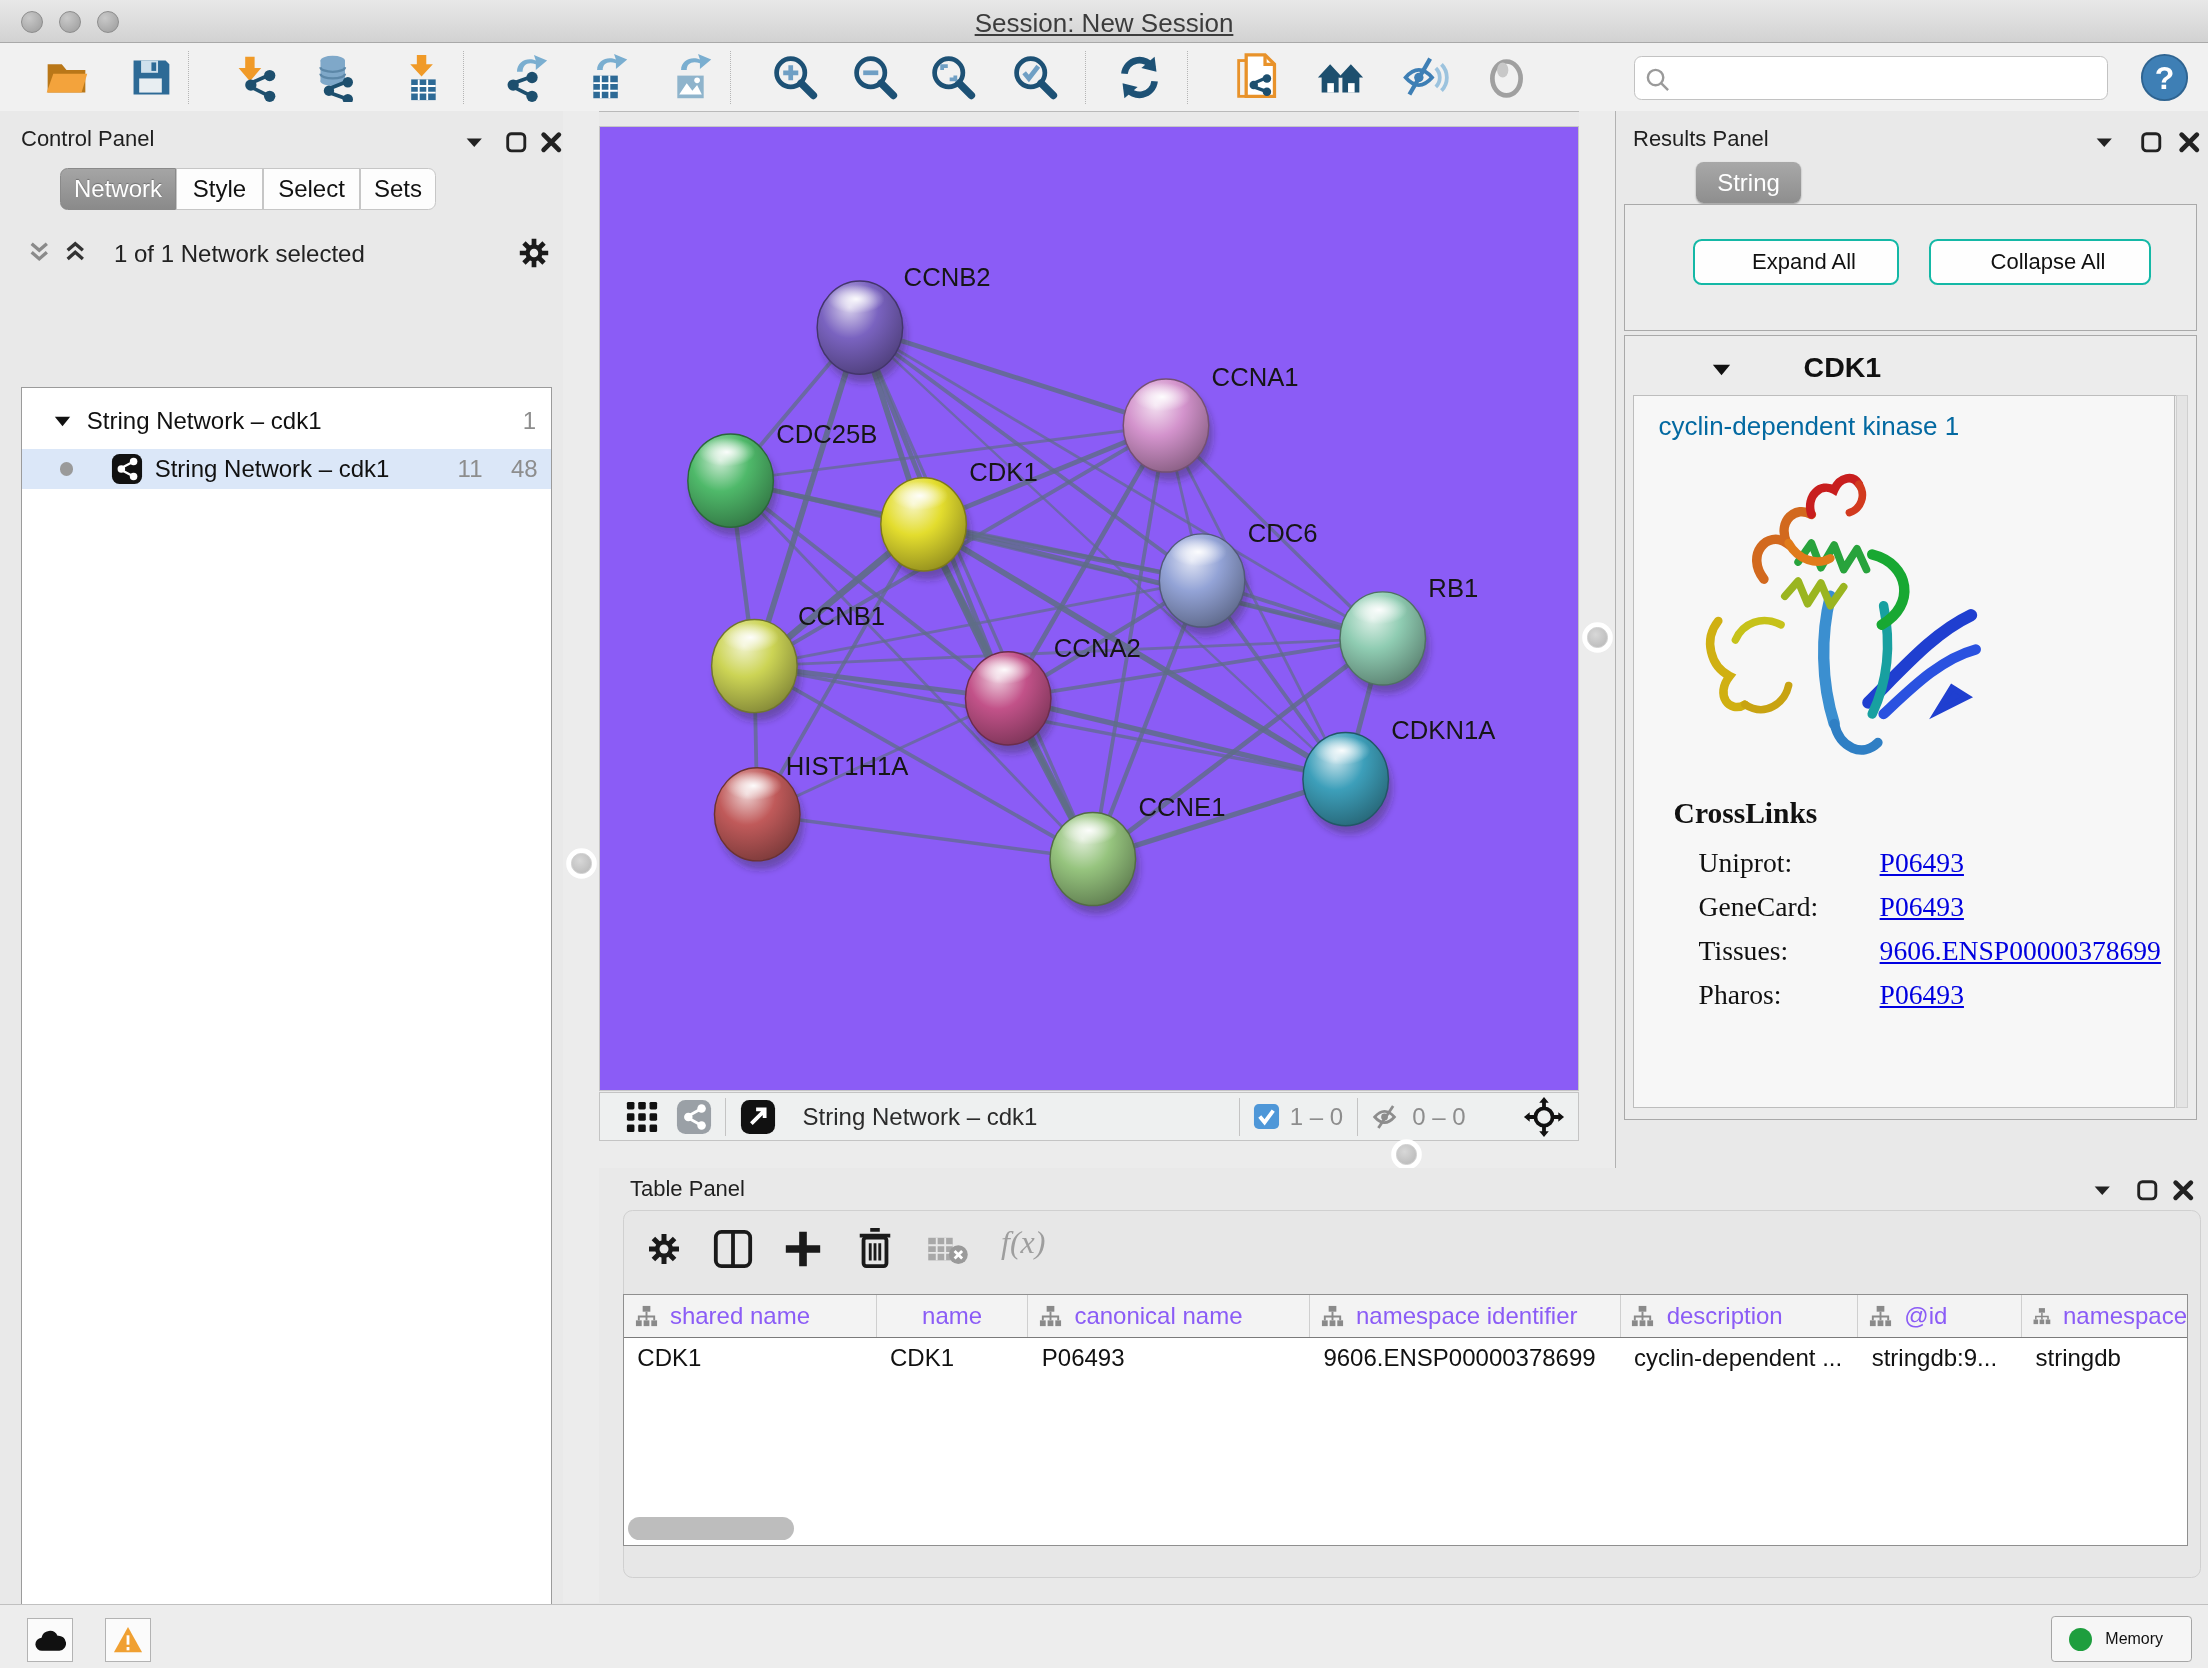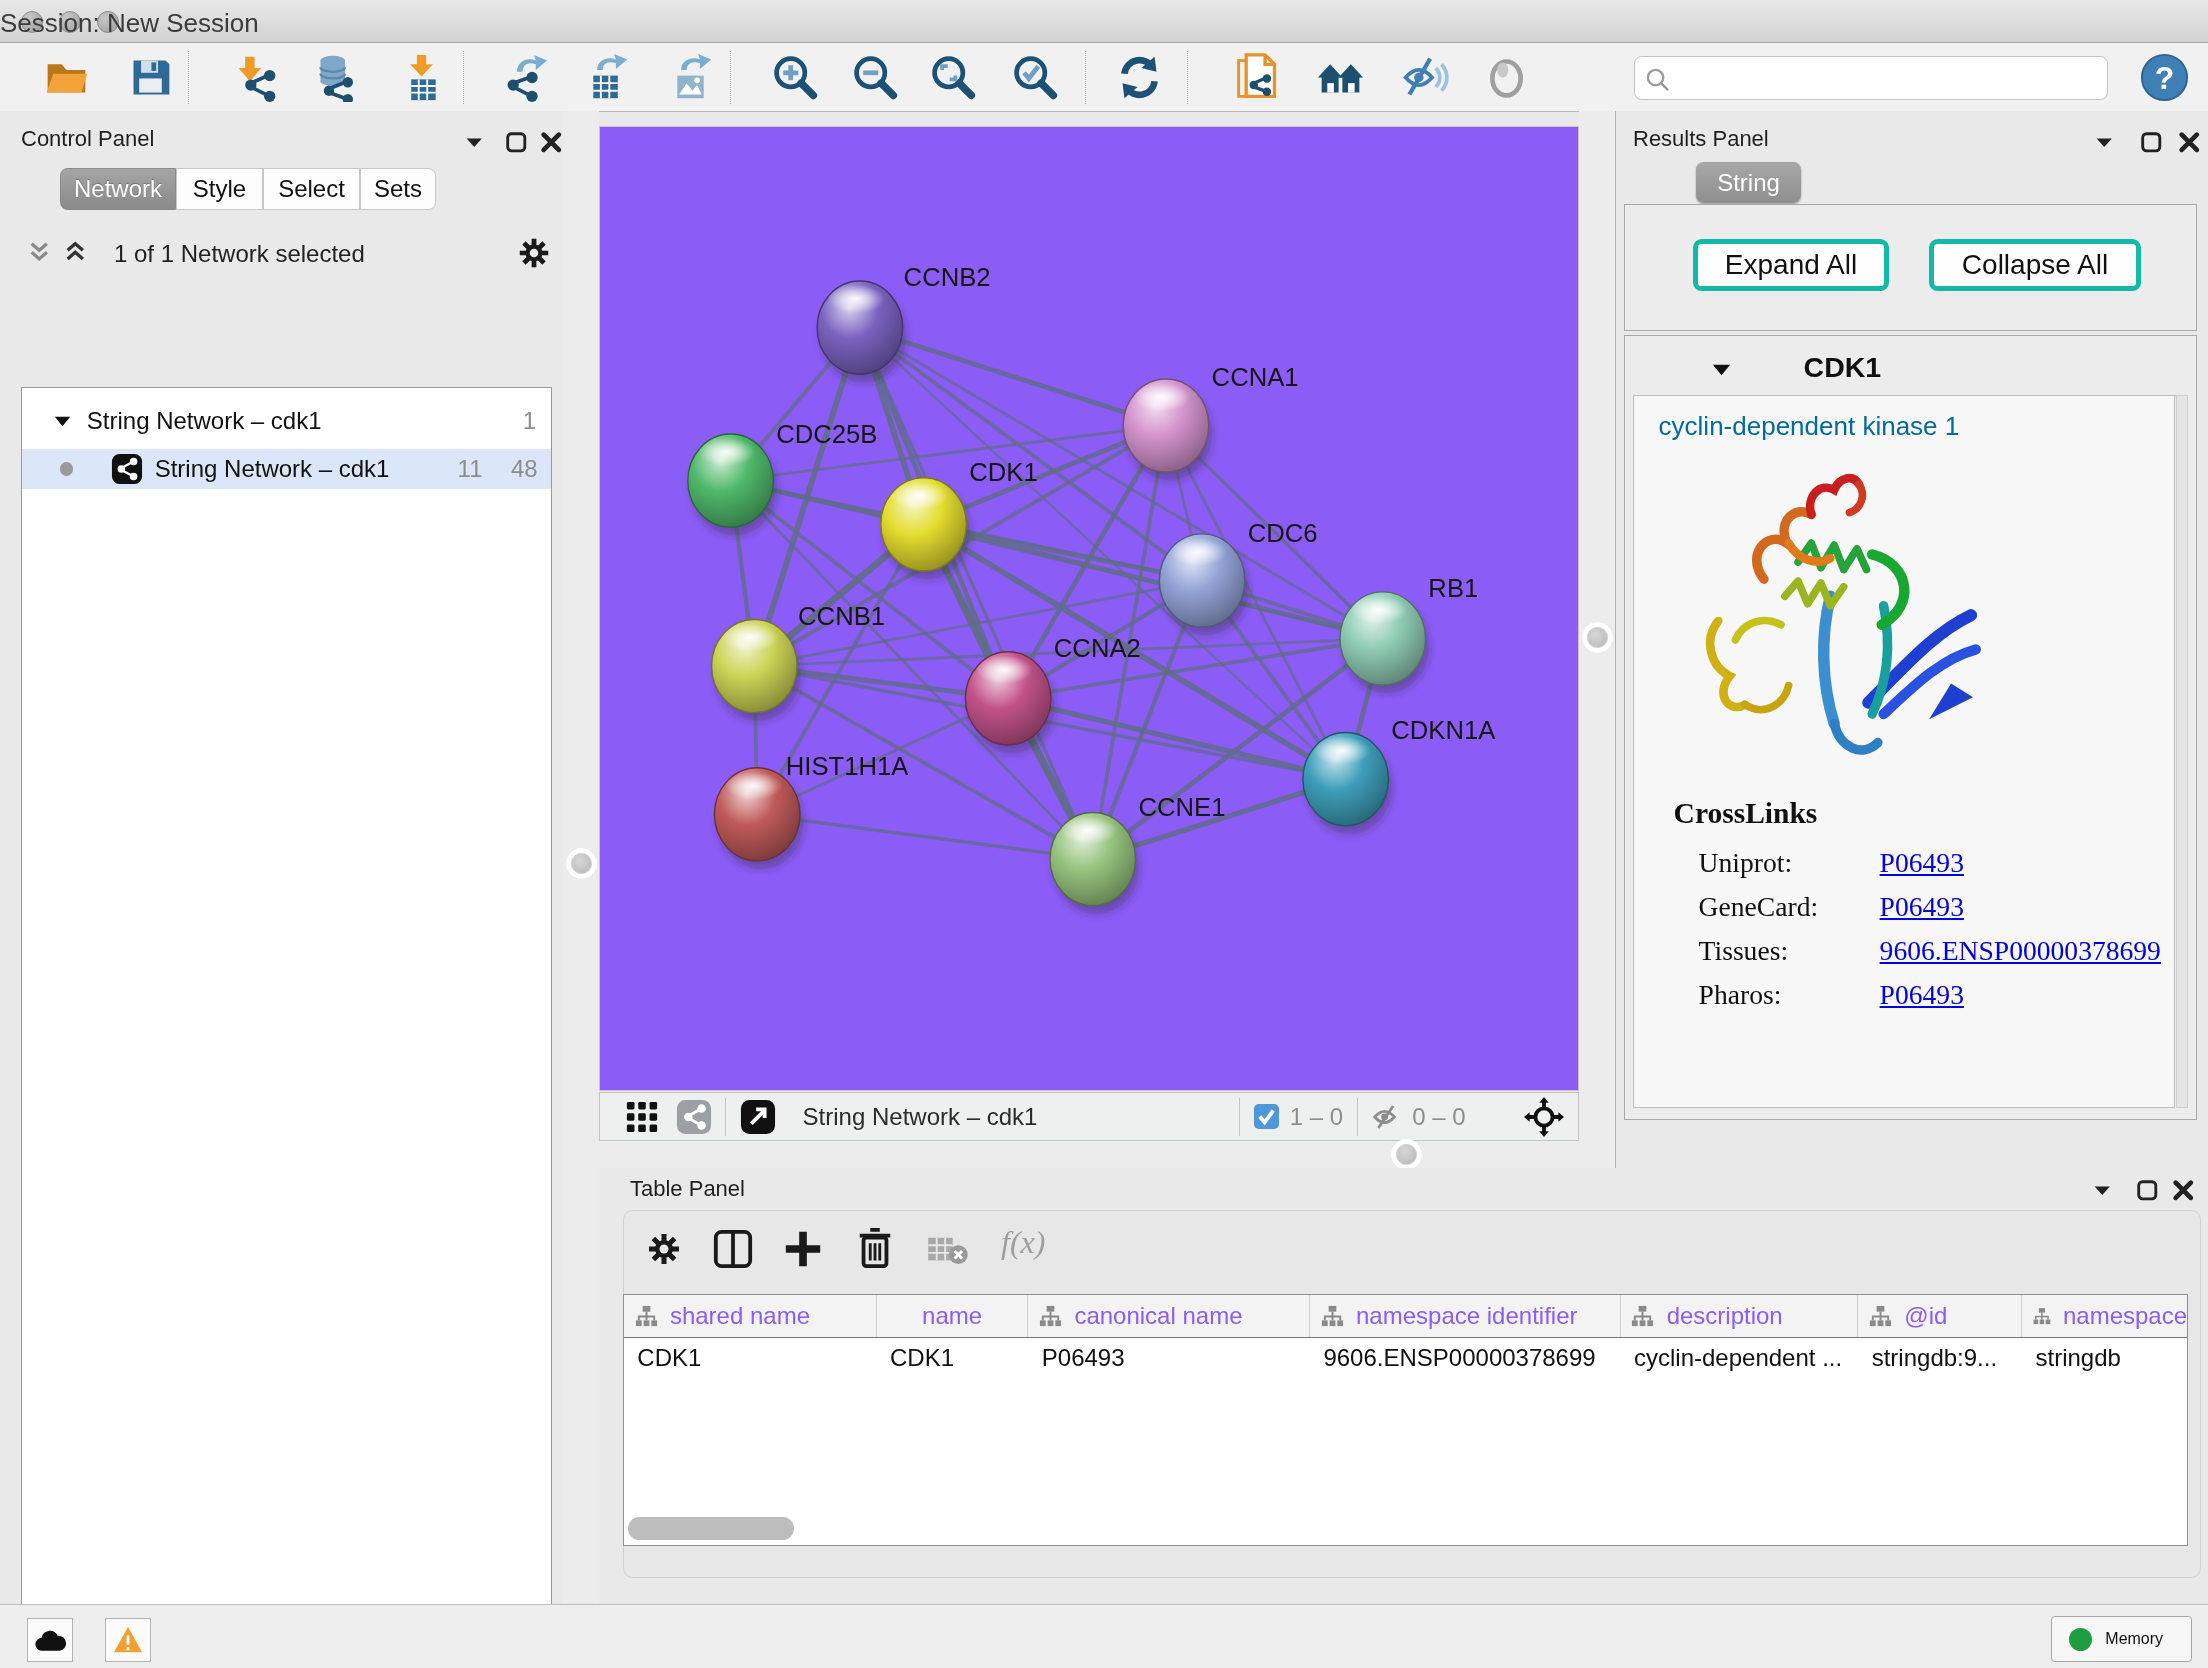--- a/index.html
+++ b/index.html
@@ -5,21 +5,21 @@
   html,body{margin:0;padding:0;background:#555;}
   .app{position:relative;width:2208px;height:1668px;background:#e9e9e9;
        font-family:"Liberation Sans",sans-serif;overflow:hidden;}
   .abs{position:absolute;}
   svg{display:block;}
   
   .titlebar{left:0;top:0;width:2208px;height:42px;
     background:linear-gradient(#e8e8e8,#d2d2d2);border-bottom:1px solid #a9a9a9;}
   .tl{width:20px;height:20px;border-radius:50%;top:10.5px;
     background:radial-gradient(circle at 35% 30%,#c9c9c9,#9b9b9b);border:1px solid #8d8d8d;}
-  .win-title{width:2208px;top:7.6px;text-align:left;font-size:26px;color:#3c3c3c;}
+  .win-title{width:2208px;top:7.6px;text-align:center;font-size:26px;color:#3c3c3c;text-decoration:underline;}
   
   .toolbar{left:0;top:43px;width:2208px;height:68px;background:#f1f1f1;border-bottom:1px solid #b9b9b9;}
   .tb-ico{top:9.5px;width:49px;height:49px;cursor:pointer;}
   .tb-sep{top:7.6px;width:0;height:53px;border-left:1.9px dotted #b5b5b5;}
   .searchbox{left:1634px;top:13.3px;width:472px;height:42px;background:#fff;border:1px solid #c2c2c2;
     border-radius:7.6px;}
   .searchbox input{position:absolute;left:42px;top:3.8px;width:418px;height:32px;border:none;outline:none;
     font-size:23px;font-family:"Liberation Sans",sans-serif;background:transparent;}
   
   .panel-title{font-size:22px;color:#1f1f1f;}
@@ -39,22 +39,22 @@
     border:1px solid #c4c4c4;box-sizing:border-box;display:flex;align-items:center;}
   .nt-sep{width:0;height:38px;border-left:1px solid #c4c4c4;margin:0 13.3px;}
   .splitter{background:#ececec;}
   .knob{width:19px;height:19px;border-radius:50%;background:radial-gradient(circle at 40% 35%,#d8d8d8,#b5b5b5);
     border:1px solid #cfcfcf;box-shadow:0 0 0 4.8px #fff;}
   
   .string-tab{left:1696px;top:162px;width:105px;height:41px;border-radius:7.6px;
     background:linear-gradient(#a8a8a8,#8e8e8e);color:#fff;font-size:24px;display:flex;align-items:center;
     justify-content:center;box-shadow:0 1px 1.9px rgba(0,0,0,.35);cursor:pointer;}
   .res-box{left:1624px;top:204px;width:573px;height:127px;background:#ececec;border:1px solid #a9a9a9;box-sizing:border-box;}
-  .btn{background:#fefefe;border:5px solid #14b8a6;border-radius:8.6px;font-size:28px;color:#111;
-    display:flex;align-items:center;justify-content:center;cursor:pointer;}
+  .btn{background:#fefefe;border:2px solid #14b8a6;border-radius:8.6px;font-size:22px;color:#111;
+    display:flex;align-items:center;justify-content:center;cursor:pointer;padding-left:16px;}
   .cdk-box{left:1624px;top:335px;width:573px;height:785px;background:#ececec;border:1px solid #a9a9a9;box-sizing:border-box;}
   .cdk-head{left:7.6px;top:5.7px;width:555px;height:53px;background:#ececec;border-bottom:1px solid #bdbdbd;}
   .cdk-body{left:7.6px;top:59px;width:542px;height:713px;background:#f7f7f7;border:1px solid #bdbdbd;box-sizing:border-box;}
   .serif{font-family:"Liberation Serif",serif;}
   .xlink{color:#0000e0;text-decoration:underline;cursor:pointer;}
   .vscroll{left:551px;top:59px;width:12.4px;height:713px;background:#e4e4e4;border:1px solid #cfcfcf;box-sizing:border-box;}
   
   .tp-box{left:623px;top:1210px;width:1576px;height:366px;background:#e7e7e7;border:1px solid #d0d0d0;border-radius:9.5px;}
   .tbl{left:623px;top:1294px;width:1565px;height:252px;background:#fff;border:1px solid #8f8f8f;box-sizing:border-box;overflow:hidden;}
   .th-row{display:flex;height:42px;background:#f3f3f3;border-bottom:1.9px solid #7a7a7a;}

